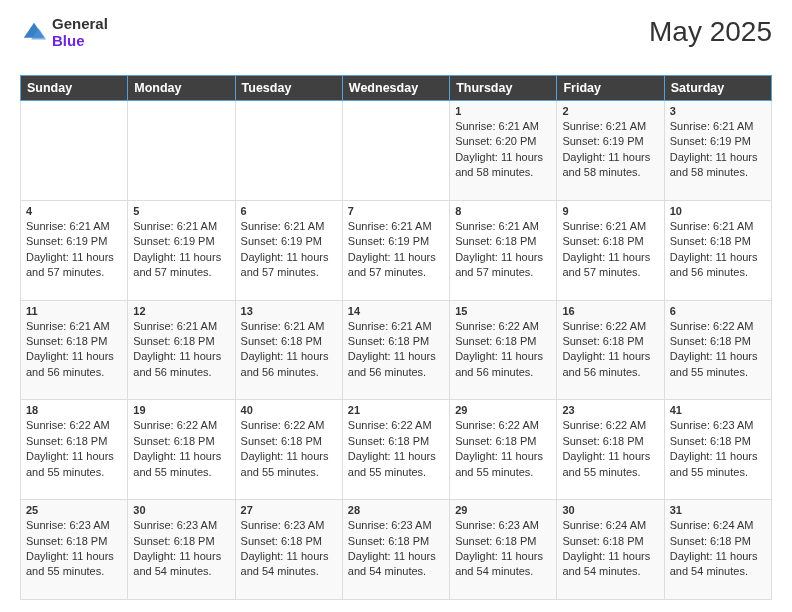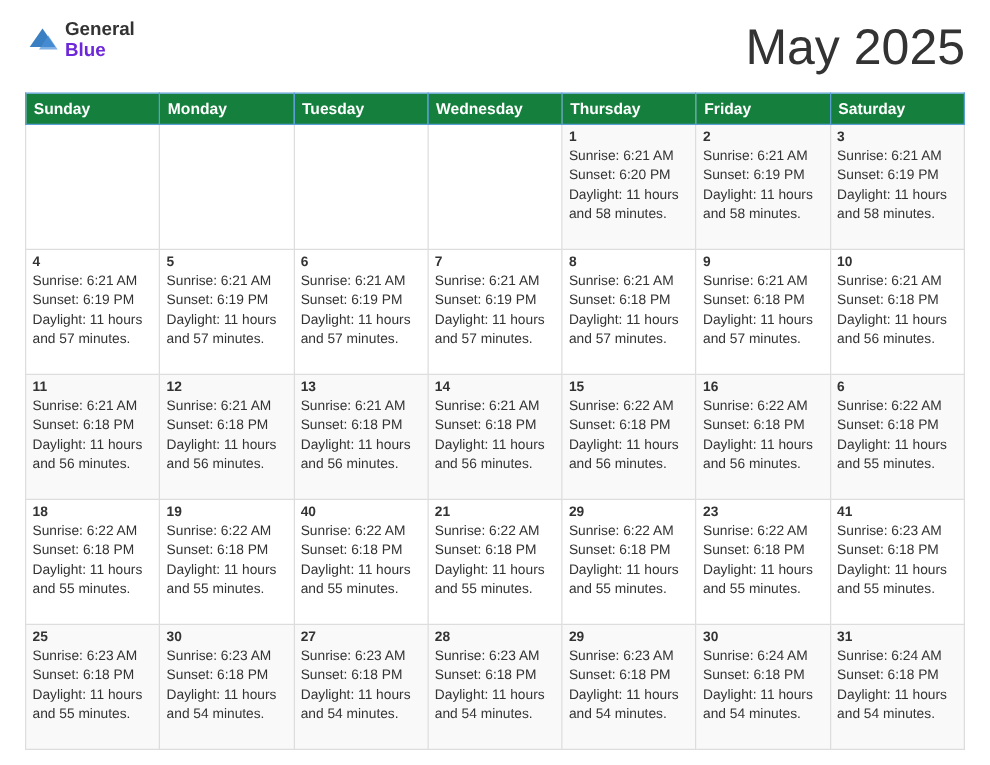--- a/index.html
+++ b/index.html
@@ -14,21 +14,21 @@
       width: 792px;
       height: 612px;
       padding: 16px 20px 12px 20px;
       display: flex;
       flex-direction: column;
     }
     .top-section {
       display: flex;
       justify-content: space-between;
       align-items: flex-start;
-      margin-bottom: 13px;
+      margin-bottom: 26px;
     }
     .logo {
       display: flex;
       align-items: center;
       gap: 4px;
     }
     .logo-text {
       display: flex;
       flex-direction: column;
       line-height: 1.1;
@@ -44,37 +44,37 @@
       color: #6d28d9;
     }
     .logo-icon {
       width: 28px;
       height: 28px;
     }
     .header-right {
       text-align: right;
     }
     .month-title {
-      font-size: 40px;
+      font-size: 28px;
       font-weight: normal;
       color: #333;
     }
     .location {
       font-size: 14px;
       color: #555;
     }
     .calendar {
       flex: 1;
       border: 1px solid #ccc;
       border-collapse: collapse;
       width: 100%;
       table-layout: fixed;
     }
     .calendar thead th {
-      background-color: #15803d;
+      background-color: #404040;
       color: #fff;
       text-align: left;
       padding: 5px 6px;
       font-size: 12.5px;
       font-weight: bold;
       border: 1px solid #5a9fd4;
     }
     .calendar tbody td {
       vertical-align: top;
       padding: 4px 5px;

